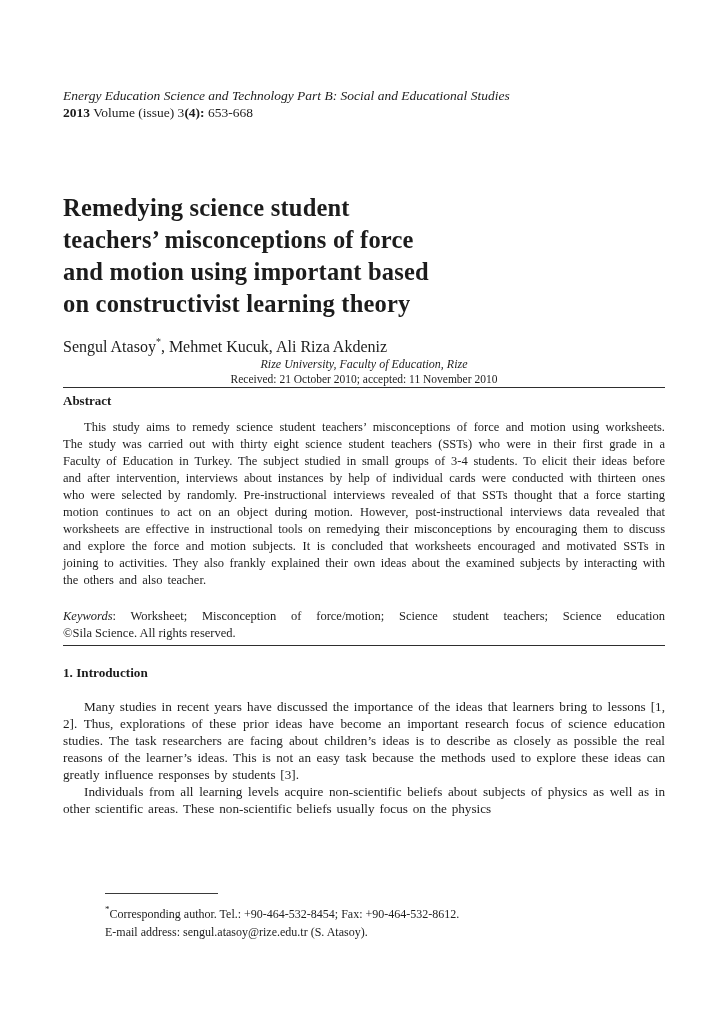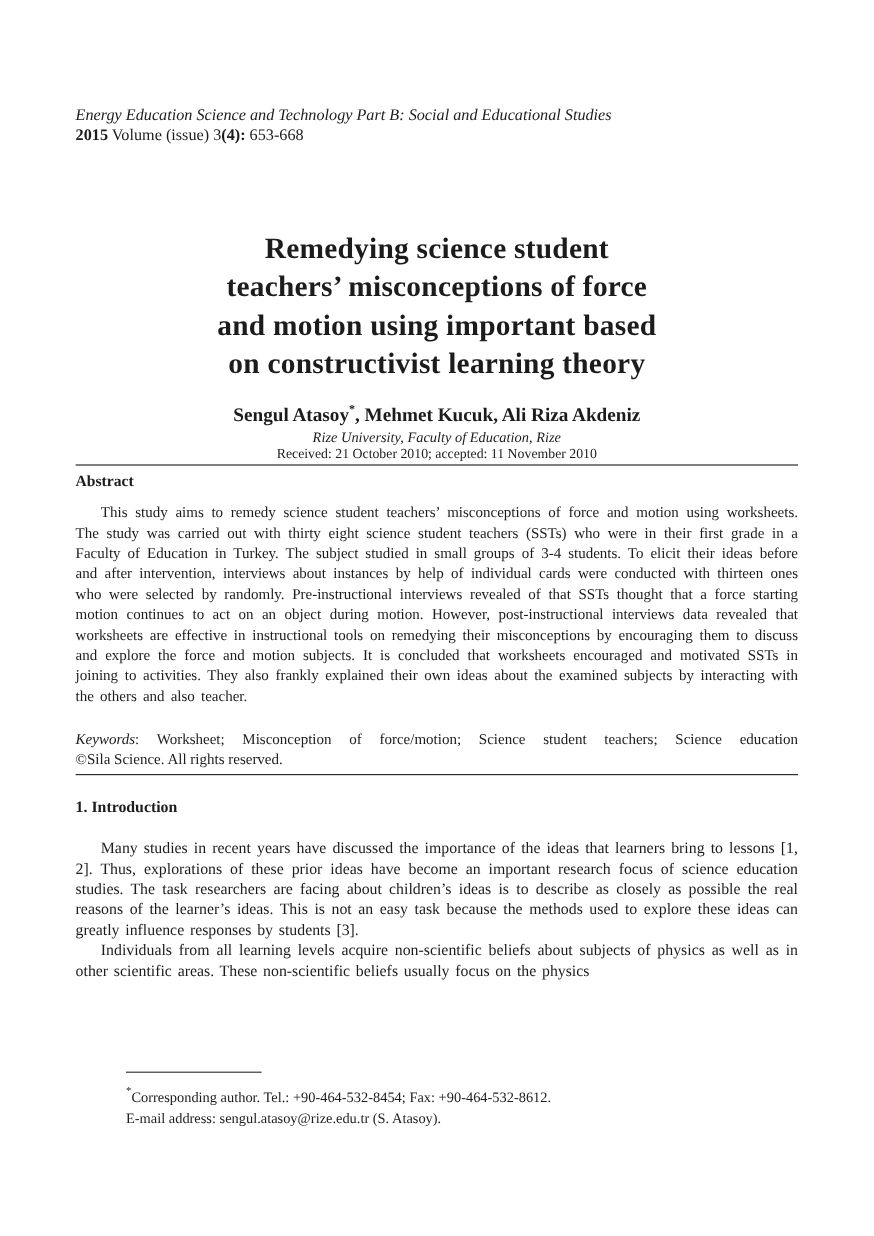--- a/index.html
+++ b/index.html
@@ -17,27 +17,27 @@
   }
   .content { padding: 87px 63px 0 63px; }
 
   .journal-header { font-size: 13.5px; line-height: 17px; }
   .journal-name { font-style: italic; }
   .journal-volume-line .bold { font-weight: bold; }
 
   .article-title {
     margin: 71px 0 0 0;
     font-size: 24.5px; line-height: 32px;
-    font-weight: bold; text-align: center;
+    font-weight: bold; 
     letter-spacing: 0.2px;
   }
   .authors {
     margin-top: 17px;
     font-size: 16px; line-height: 20px;
-    font-weight: bold; text-align: center;
+    font-weight: normal; 
   }
   .authors sup { font-size: 10px; line-height: 0; position: relative; top: -1px; }
   .affiliation {
     font-size: 12px; line-height: 15px;
     font-style: italic; text-align: center;
   }
   .received {
     font-size: 11.5px; line-height: 14px;
     text-align: center;
   }
@@ -89,21 +89,21 @@
   .email-label { }
 </style>
 </head>
 <body>
 
 <div class="page">
   <div class="content">
 
     <div class="journal-header">
       <div class="journal-name">Energy Education Science and Technology Part B: Social and Educational Studies</div>
-      <div class="journal-volume-line"><span class="bold">2015</span><span> Volume (issue) 3</span><span class="bold">(4):</span><span> 653-668</span></div>
+      <div class="journal-volume-line"><span class="bold">2013</span><span> Volume (issue) 3</span><span class="bold">(4):</span><span> 653-668</span></div>
     </div>
 
     <h1 class="article-title">
       <div class="title-line">Remedying science student</div>
       <div class="title-line">teachers’ misconceptions of force</div>
       <div class="title-line">and motion using important based</div>
       <div class="title-line">on constructivist learning theory</div>
     </h1>
 
     <div class="authors"><span>Sengul Atasoy</span><sup>*</sup><span>, Mehmet Kucuk, Ali Riza Akdeniz</span></div>

